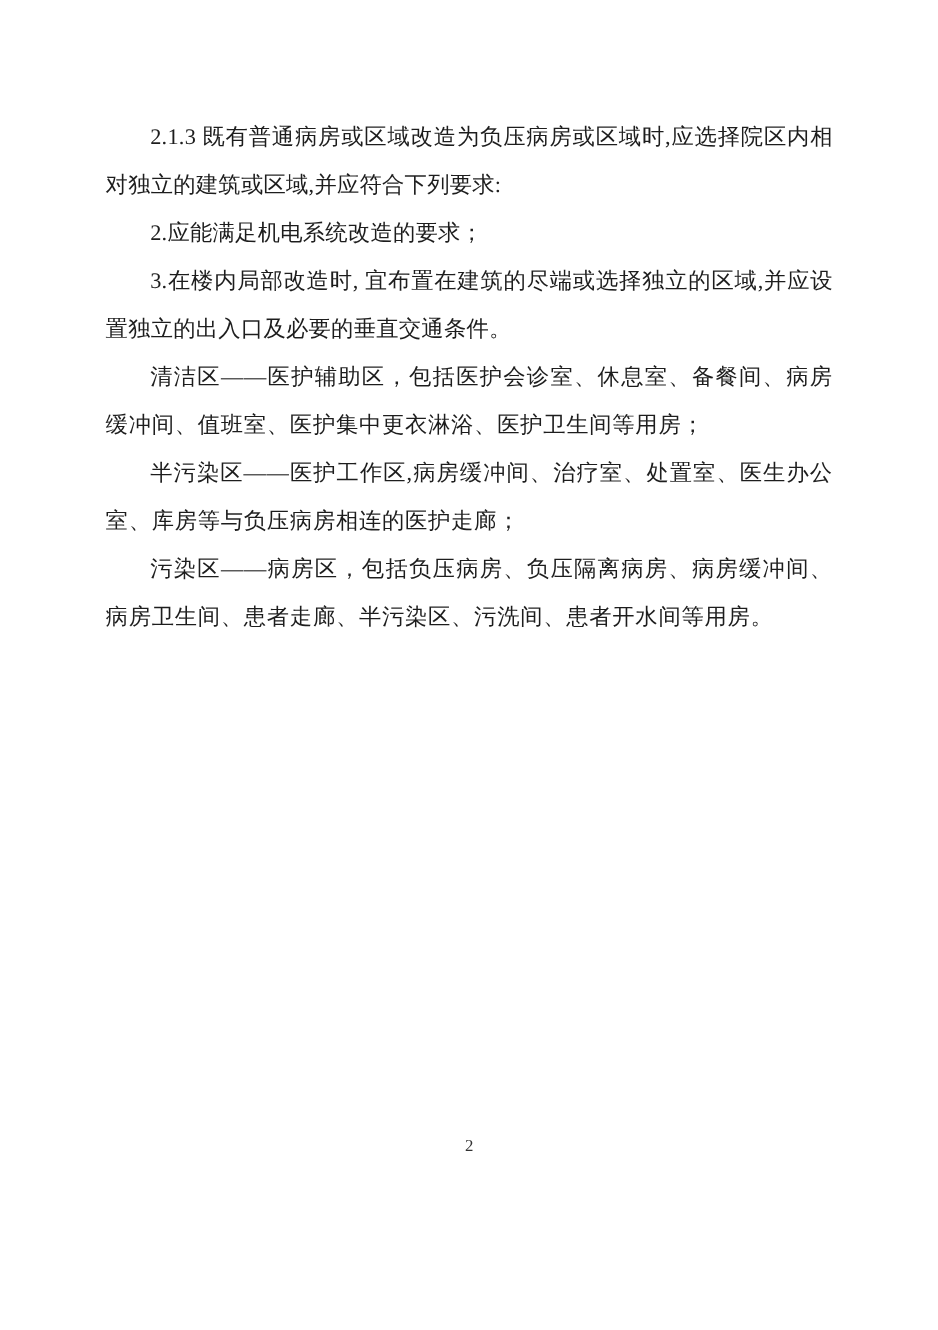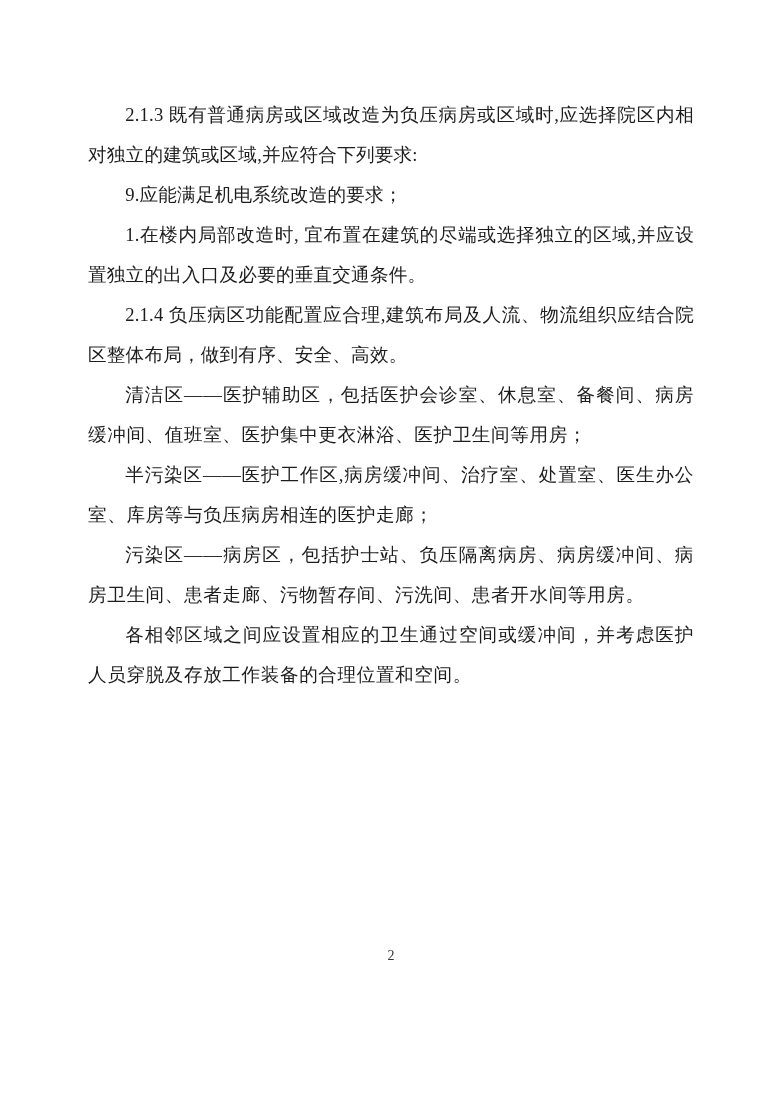--- a/index.html
+++ b/index.html
@@ -50,24 +50,22 @@
     font-family: "Liberation Serif", "DejaVu Serif", serif;
   }
 </style>
 </head>
 <body>
 
 <div class="page">
   <div class="doc-body">
 
     <p class="para">2.1.3 既有普通病房或区域改造为负压病房或区域时,应选择院区内相对独立的建筑或区域,并应符合下列要求:</p>
-    <p class="para">9.应能满足机电系统改造的要求；</p>
-    <p class="para">1.在楼内局部改造时, 宜布置在建筑的尽端或选择独立的区域,并应设置独立的出入口及必要的垂直交通条件。</p>
-    <p class="para">2.1.4 负压病区功能配置应合理,建筑布局及人流、物流组织应结合院区整体布局，做到有序、安全、高效。</p>
+    <p class="para">2.应能满足机电系统改造的要求；</p>
+    <p class="para">3.在楼内局部改造时, 宜布置在建筑的尽端或选择独立的区域,并应设置独立的出入口及必要的垂直交通条件。</p>
     <p class="para spaced">清洁区——医护辅助区，包括医护会诊室、休息室、备餐间、病房缓冲间、值班室、医护集中更衣淋浴、医护卫生间等用房；</p>
     <p class="para spaced">半污染区——医护工作区,病房缓冲间、治疗室、处置室、医生办公室、库房等与负压病房相连的医护走廊；</p>
-    <p class="para spaced">污染区——病房区，包括护士站、负压隔离病房、病房缓冲间、病房卫生间、患者走廊、污物暂存间、污洗间、患者开水间等用房。</p>
-    <p class="para spaced">各相邻区域之间应设置相应的卫生通过空间或缓冲间，并考虑医护人员穿脱及存放工作装备的合理位置和空间。</p>
+    <p class="para spaced">污染区——病房区，包括负压病房、负压隔离病房、病房缓冲间、病房卫生间、患者走廊、半污染区、污洗间、患者开水间等用房。</p>
 
   </div>
 
   <div class="page-number">2</div>
 </div>
 
 </body></html>

